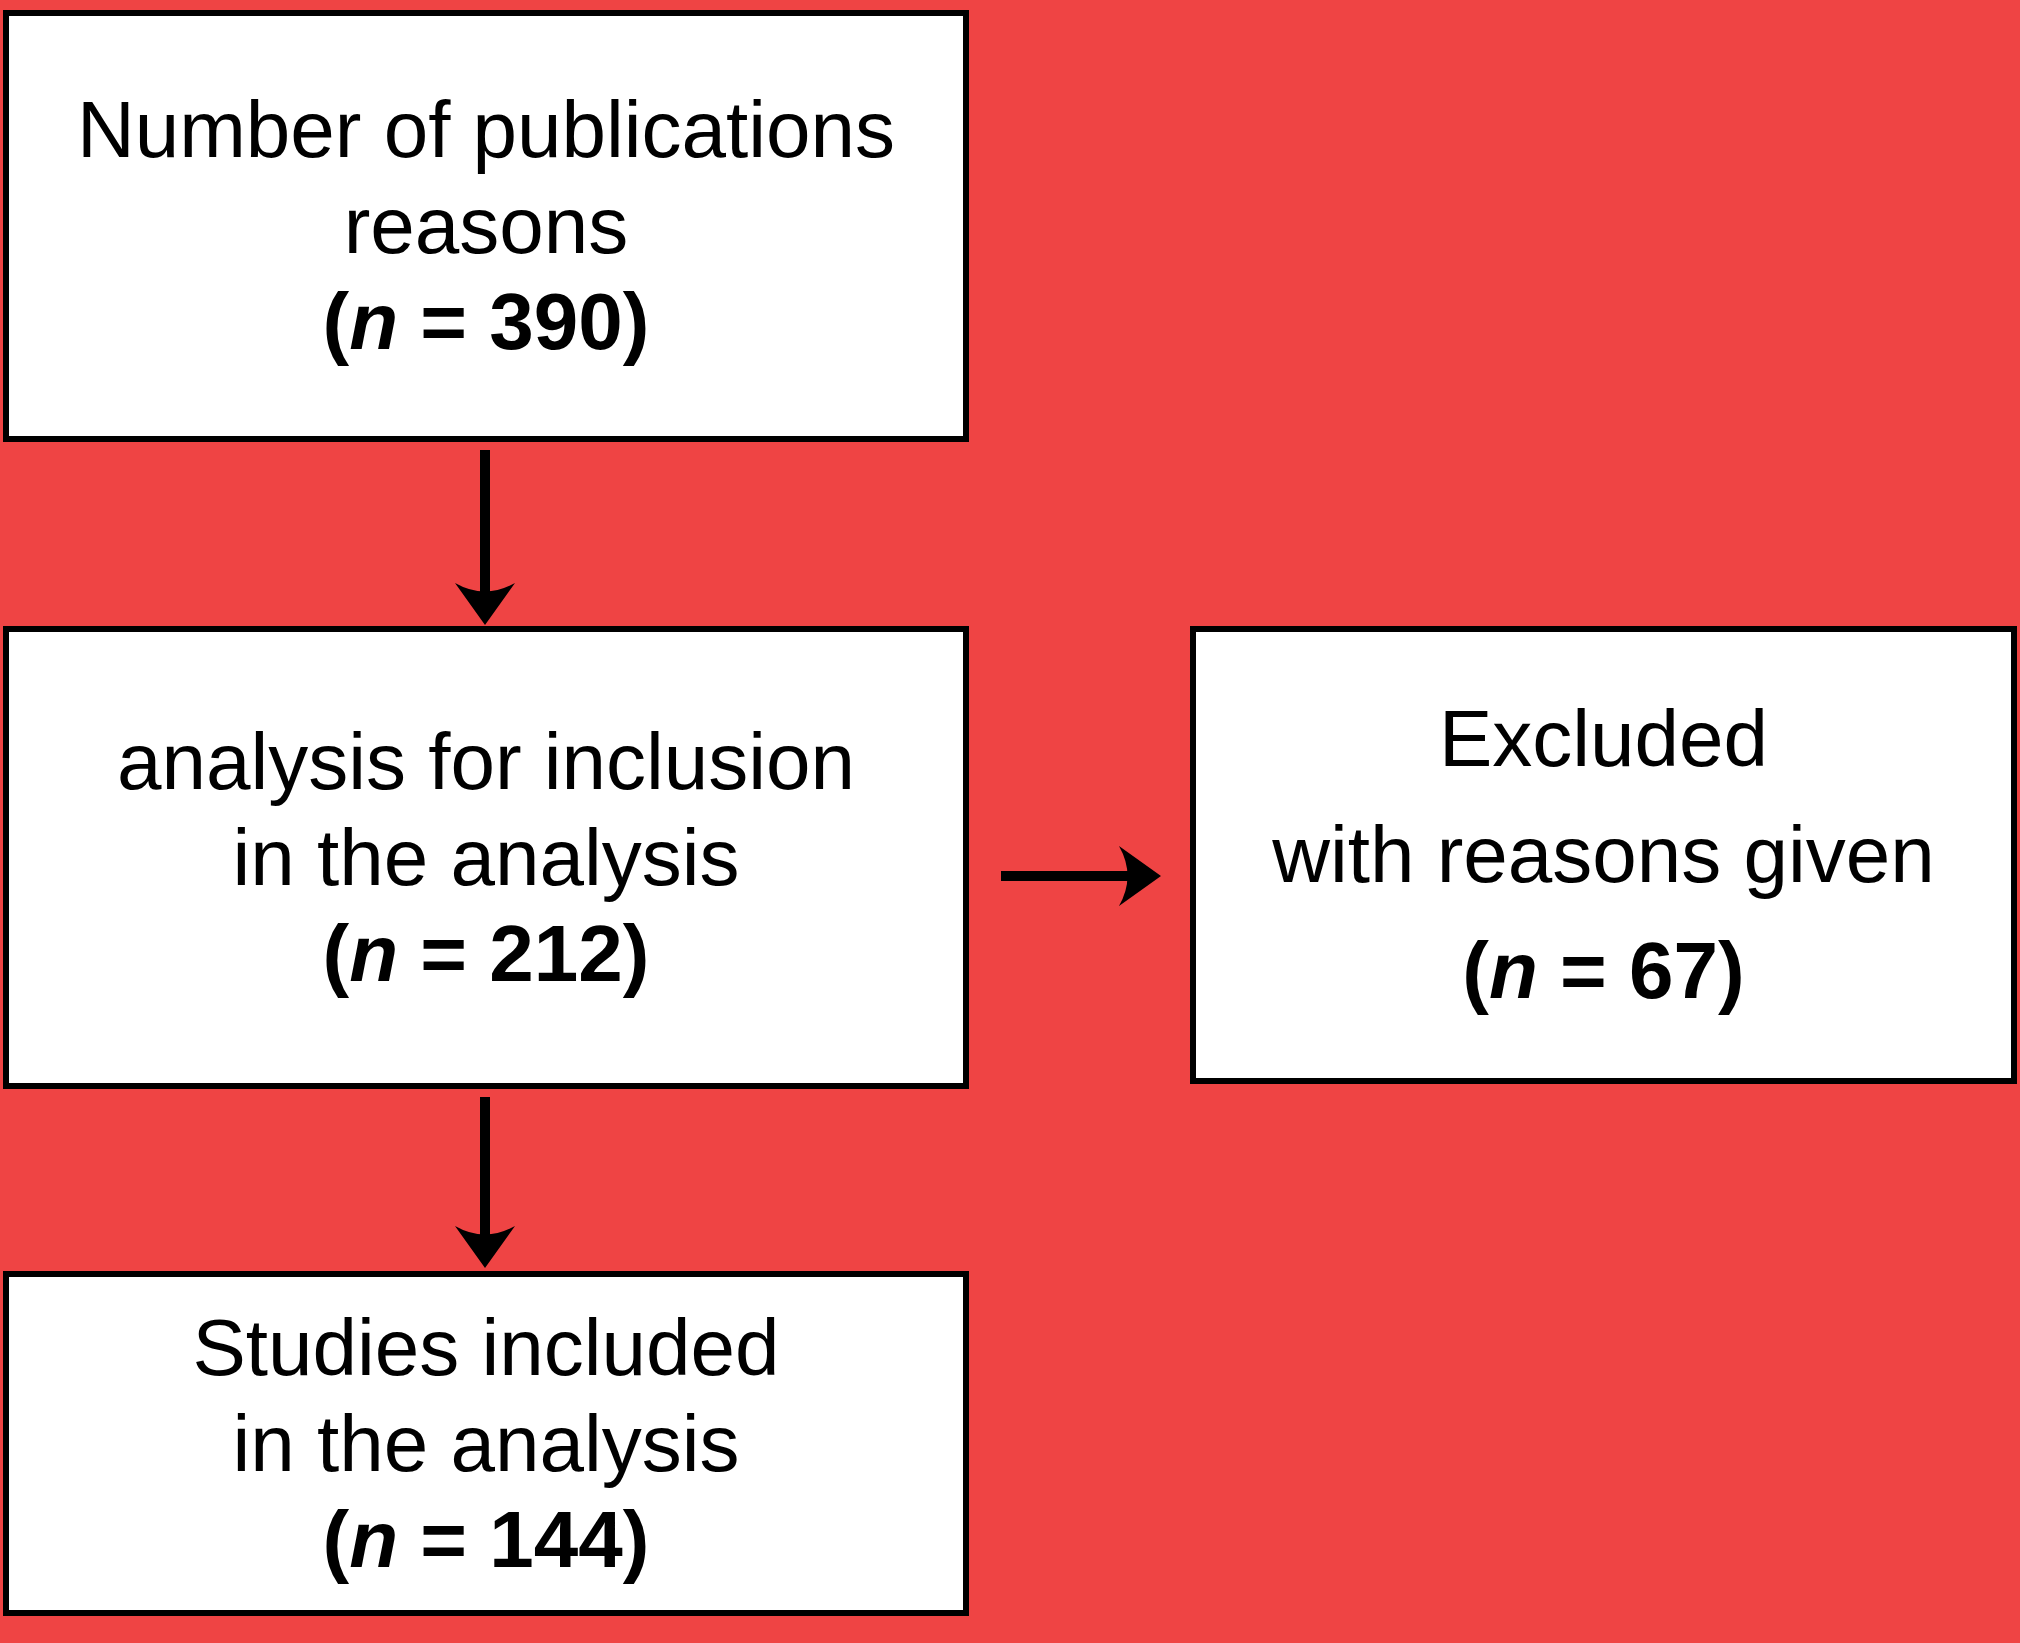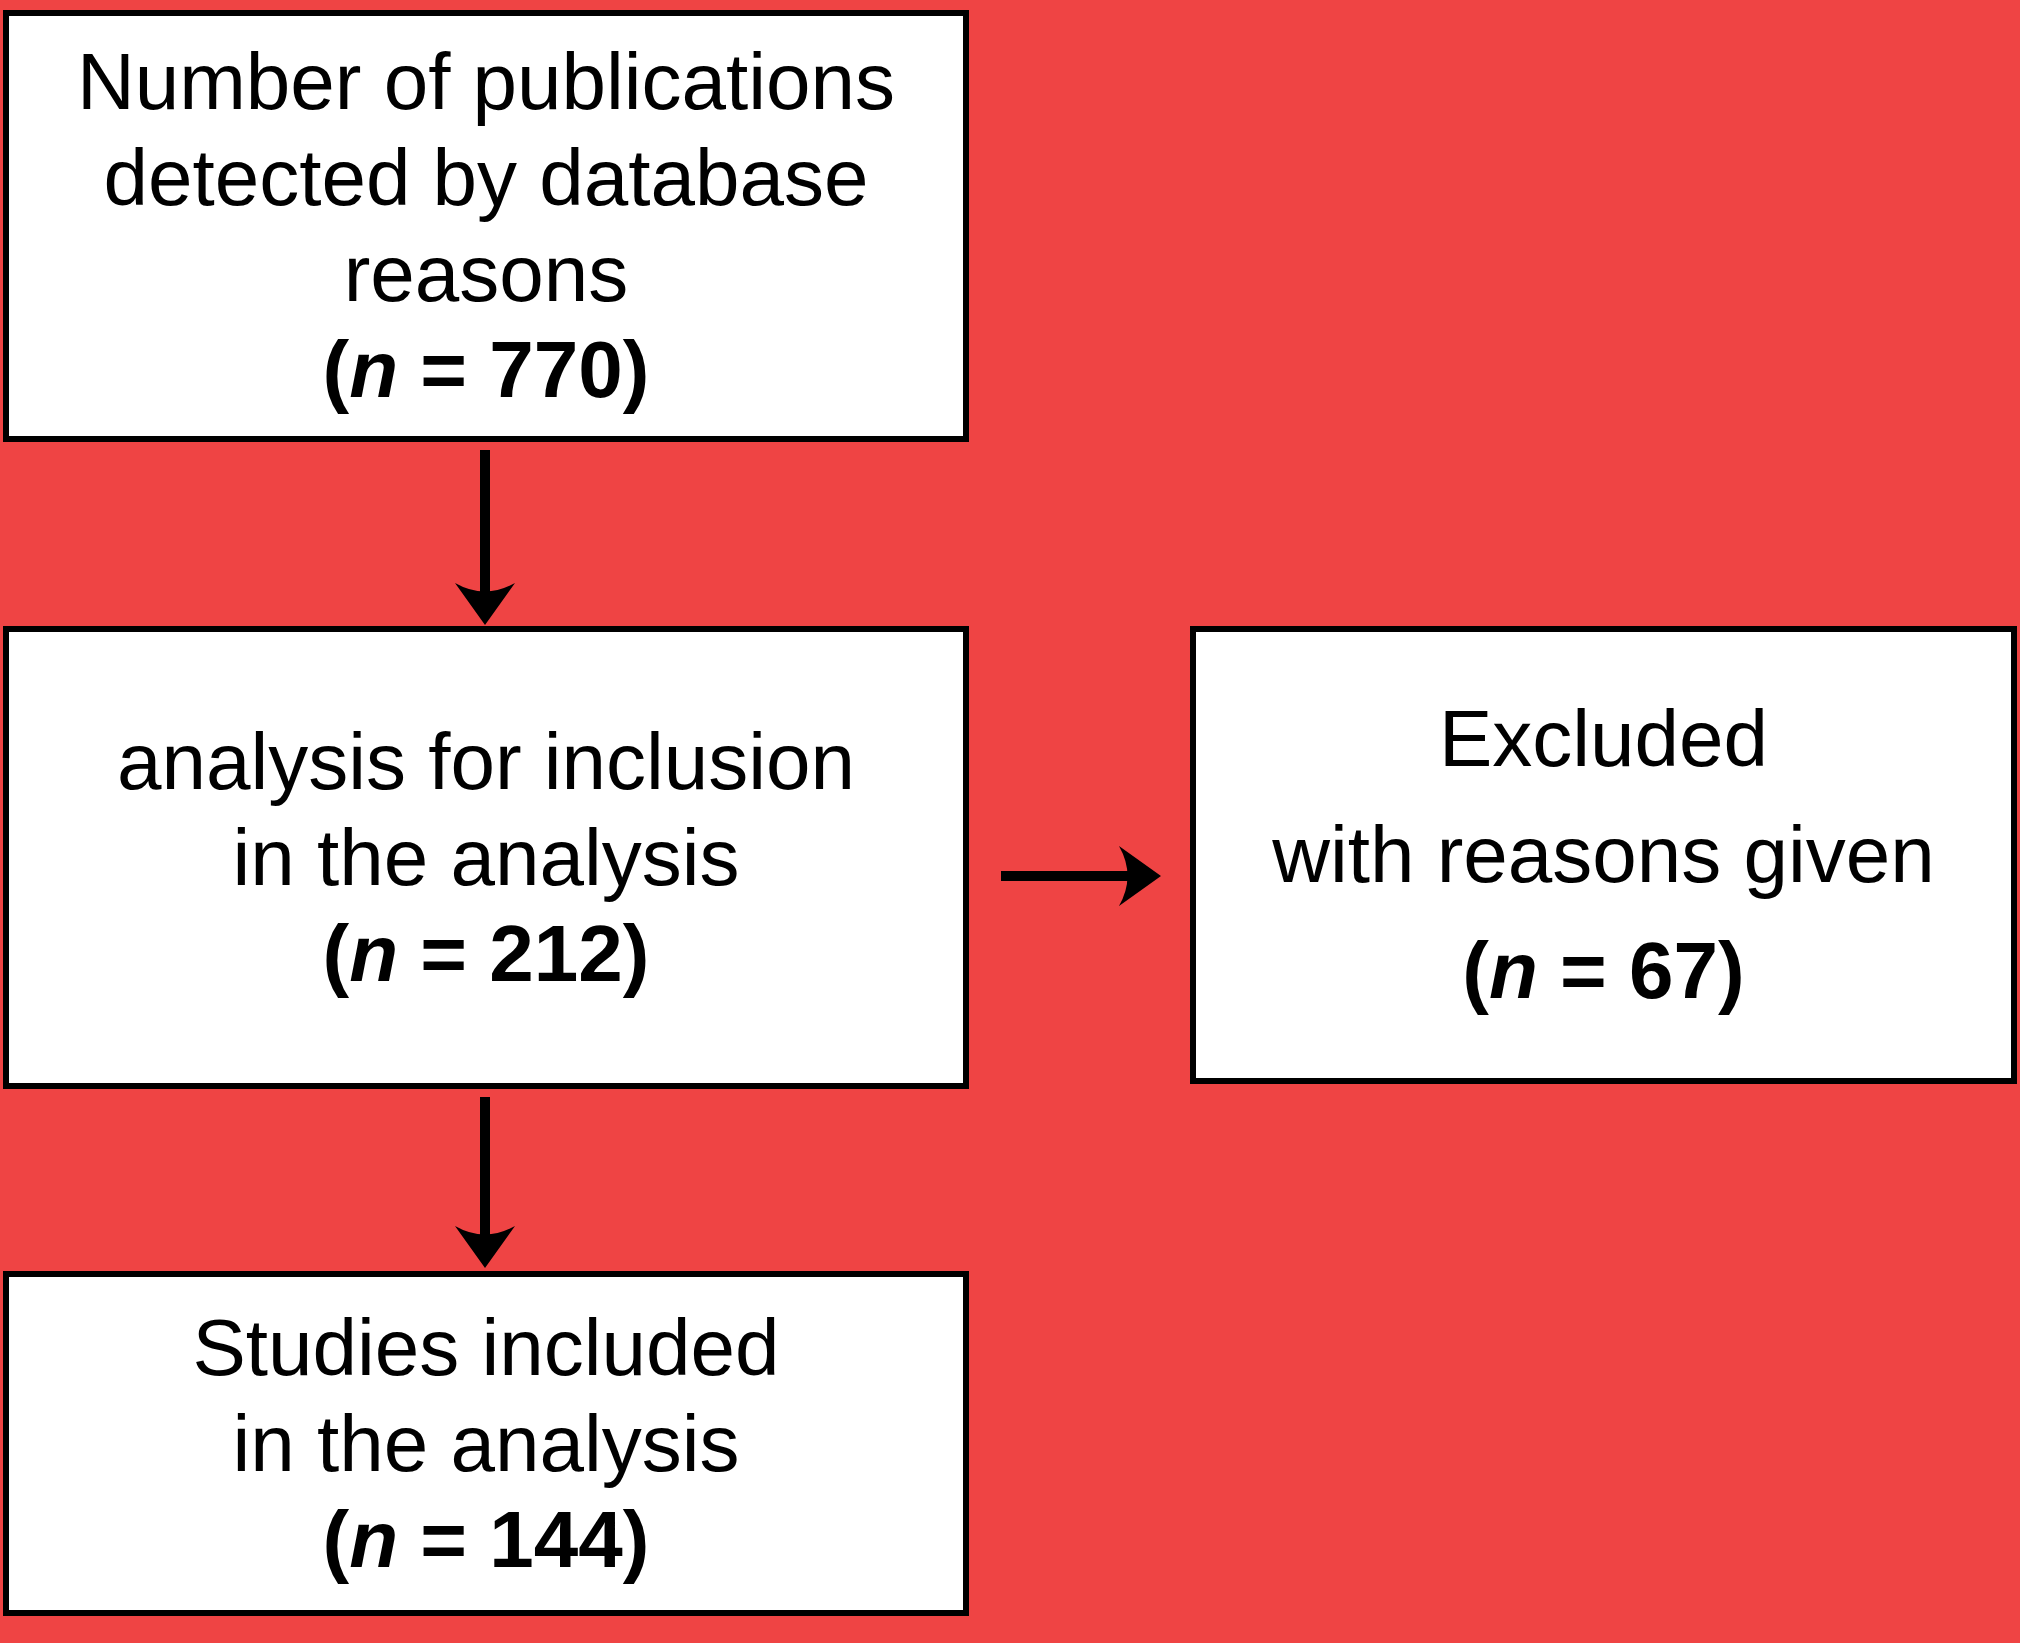--- a/index.html
+++ b/index.html
@@ -51,23 +51,22 @@
     pointer-events: none;
   }
 </style>
 </head>
 <body>
 
 <div class="canvas">
 
   <div class="box box-search">
     <div class="line">Number of publications</div>
-    <div class="line">detected by database</div>
     <div class="line">reasons</div>
-    <div class="line count"><span>(</span><span class="nvar">n</span><span> = 770)</span></div>
+    <div class="line count"><span>(</span><span class="nvar">n</span><span> = 390)</span></div>
   </div>
 
   <div class="box box-assessed">
     <div class="line">analysis for inclusion</div>
     <div class="line">in the analysis</div>
     <div class="line count"><span>(</span><span class="nvar">n</span><span> = 212)</span></div>
   </div>
 
   <div class="box box-excluded">
     <div class="line">Excluded</div>

